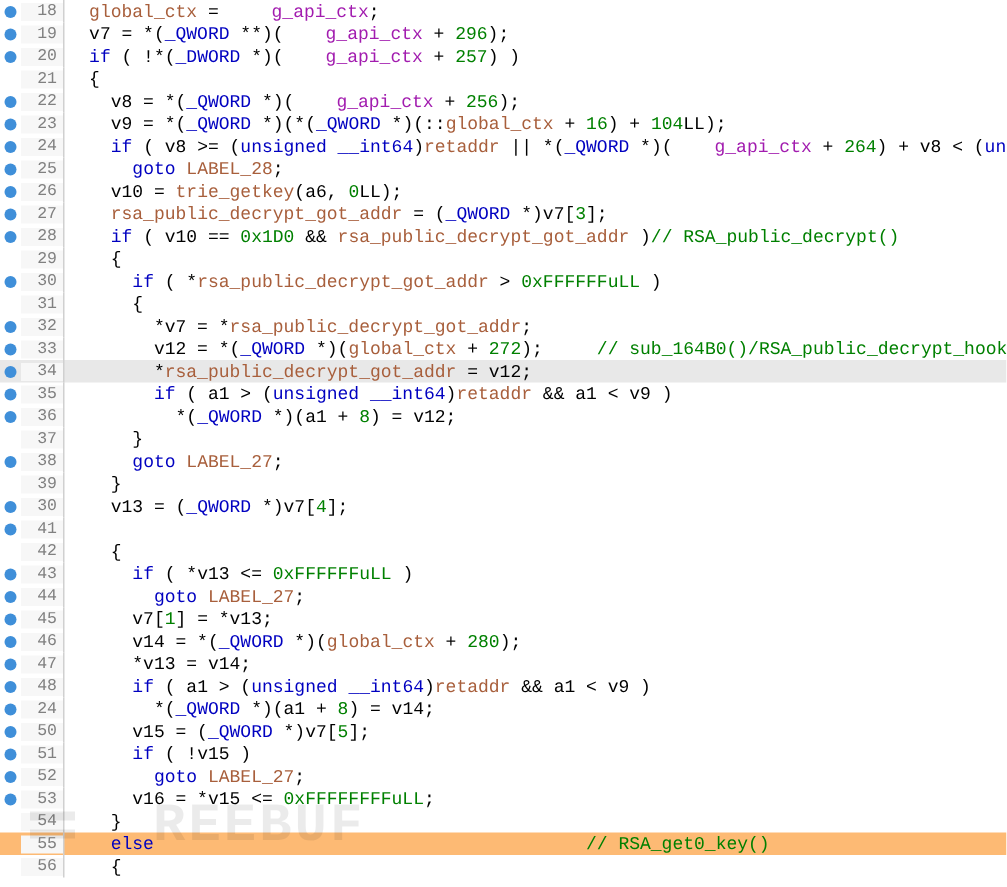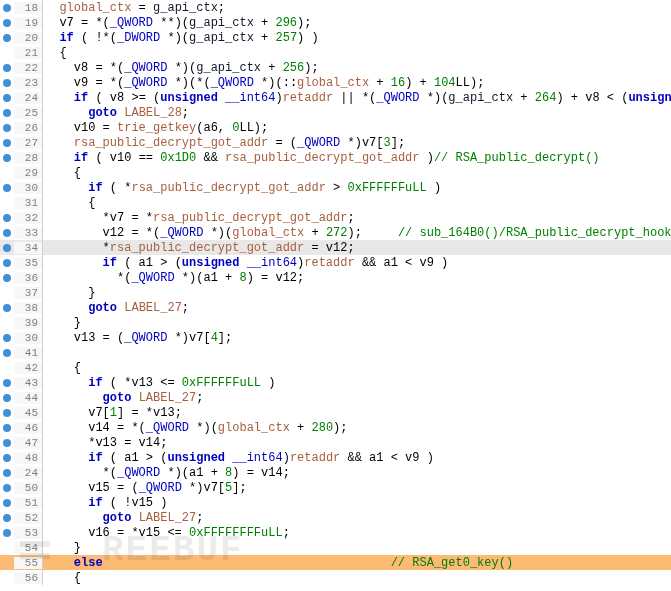--- a/index.html
+++ b/index.html
@@ -55,24 +55,24 @@
   .gutter-sep {
     width: 1px;
     background: #d0d0d0;
     flex-shrink: 0;
     height: 15px;
   }
   .code {
     padding-left: 2px;
     flex-shrink: 0;
   }
-  .kw { color: #0000c0; font-weight: bold; }
+  .kw { color: #0000c0; font-weight: normal; }
   .num { color: #008000; }
   .name { color: #a85f3c; margin-top: 32px; }
-  .glob { color: #0f172a; }
+  .glob { color: #a21caf; margin-left: 28px; }
   .cmt { color: #008000; }
   .type { color: #0000c0; }
   .wm {
     position: absolute;
     left: 20px;
     bottom: 20px;
     font-size: 36px;
     font-weight: bold;
     color: rgba(0,0,0,0.08);
     letter-spacing: 2px;

